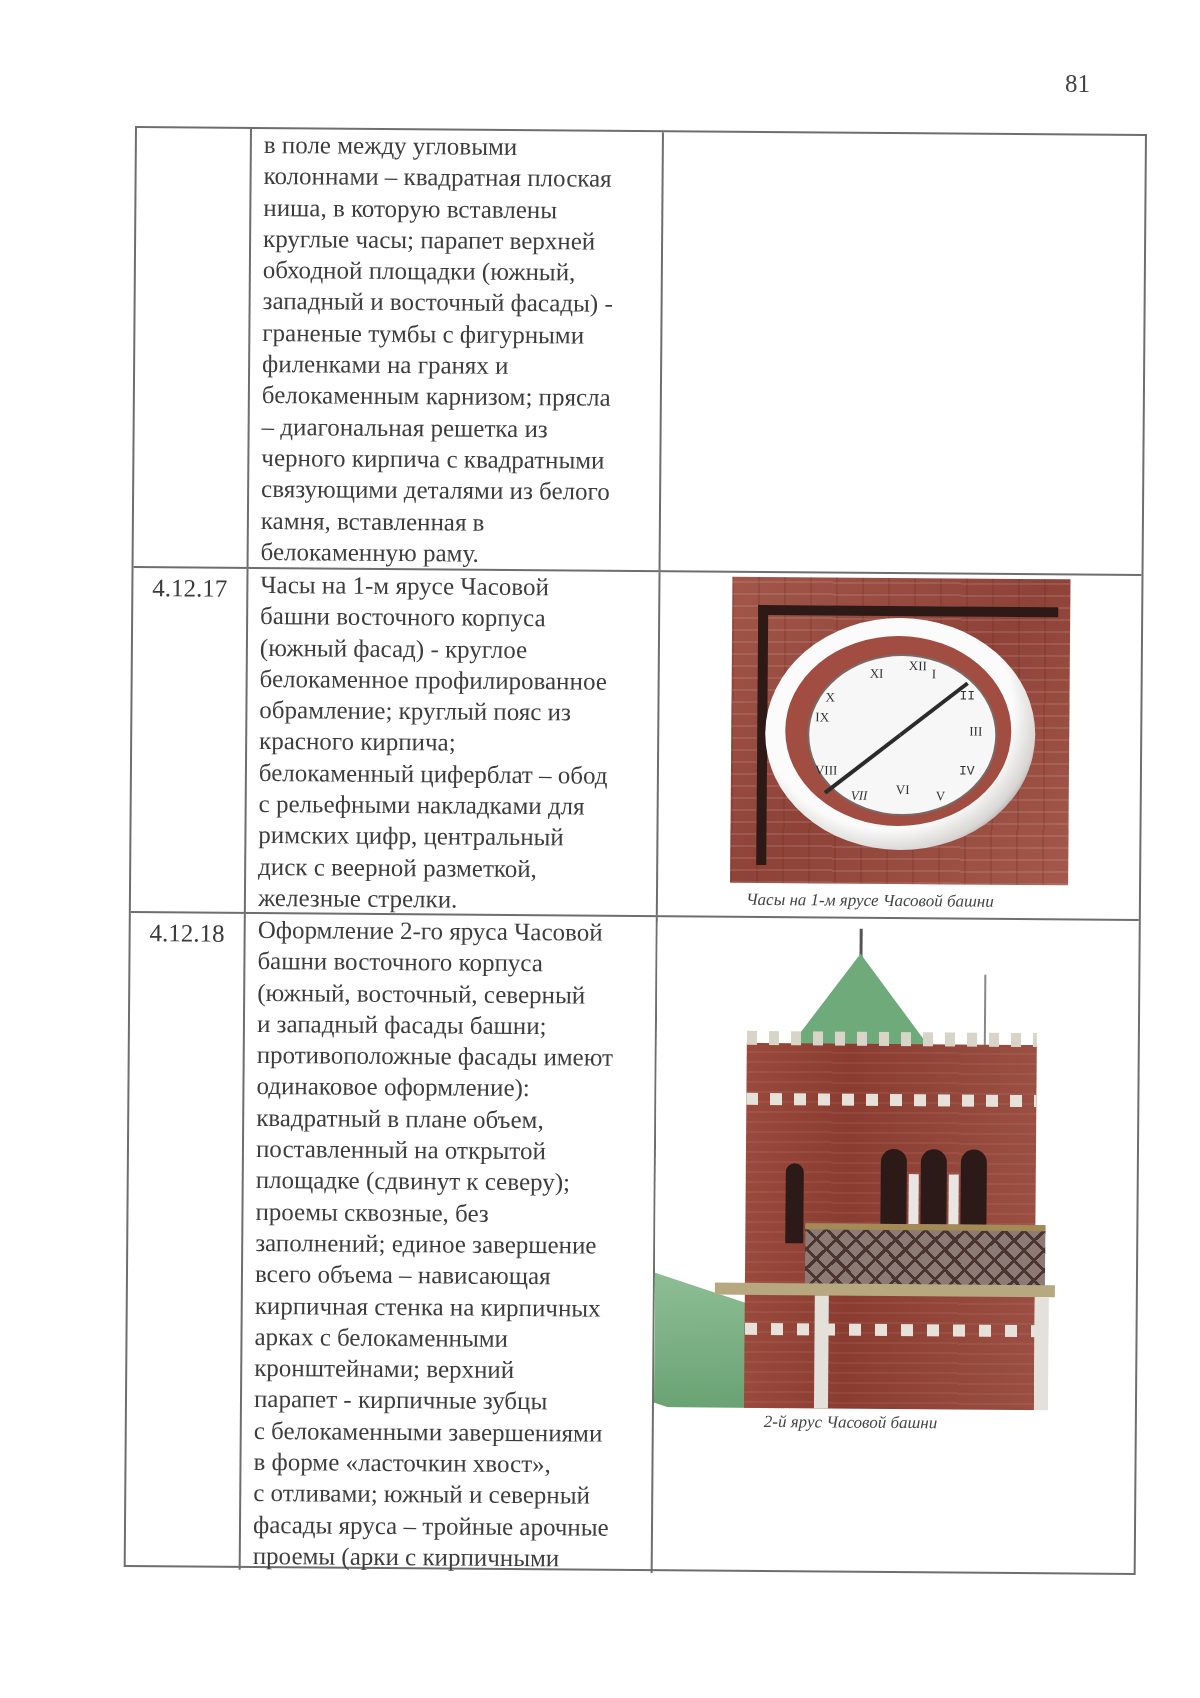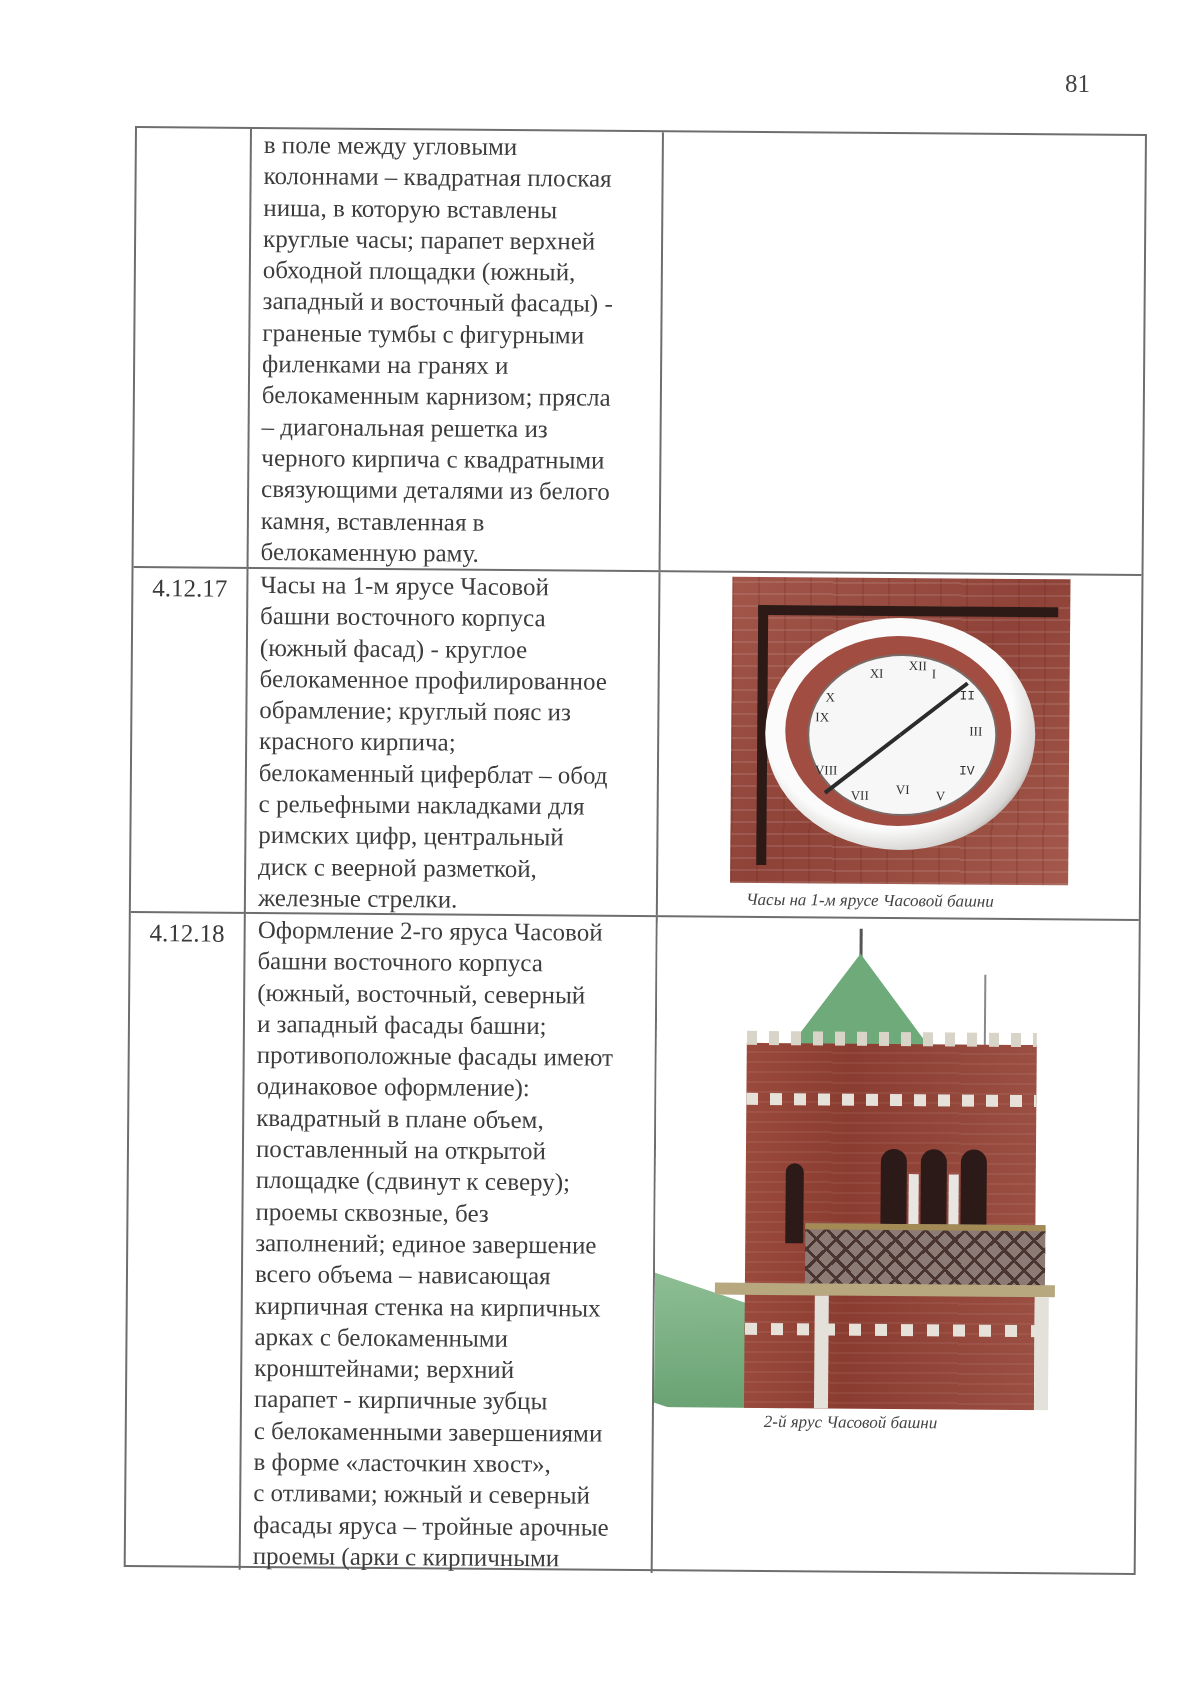--- a/index.html
+++ b/index.html
@@ -157,21 +157,21 @@
         <div class="clock-ring"></div>
         <div class="clock-belt"></div>
         <div class="clock-dial"></div>
         <span class="numeral" style="left:160px; top:80px;margin-left:17px;">XII</span>
         <span class="numeral" style="left:200px; top:88px;">I</span>
         <span class="numeral" style="left:228px; top:110px;font-family:Liberation Mono, monospace;">II</span>
         <span class="numeral" style="left:238px; top:145px;">III</span>
         <span class="numeral" style="left:228px; top:185px;font-family:Liberation Mono, monospace;">IV</span>
         <span class="numeral" style="left:205px; top:210px;">V</span>
         <span class="numeral" style="left:165px; top:204px;">VI</span>
-        <span class="numeral" style="left:120px; top:210px;">VII</span>
+        <span class="numeral" style="left:120px; top:210px;font-style:italic;">VII</span>
         <span class="numeral" style="left:84px; top:185px;">VIII</span>
         <span class="numeral" style="left:84px; top:132px;">IX</span>
         <span class="numeral" style="left:94px; top:112px;">X</span>
         <span class="numeral" style="left:138px; top:88px;">XI</span>
         <div class="hand" style="width:85px; transform: rotate(-38deg);"></div>
         <div class="hand" style="width:95px; transform: rotate(142deg);"></div>
       </div>
       <div class="caption" style="left:88px; top:317px;">Часы на 1-м ярусе Часовой башни</div>
     </div>
   </div>

